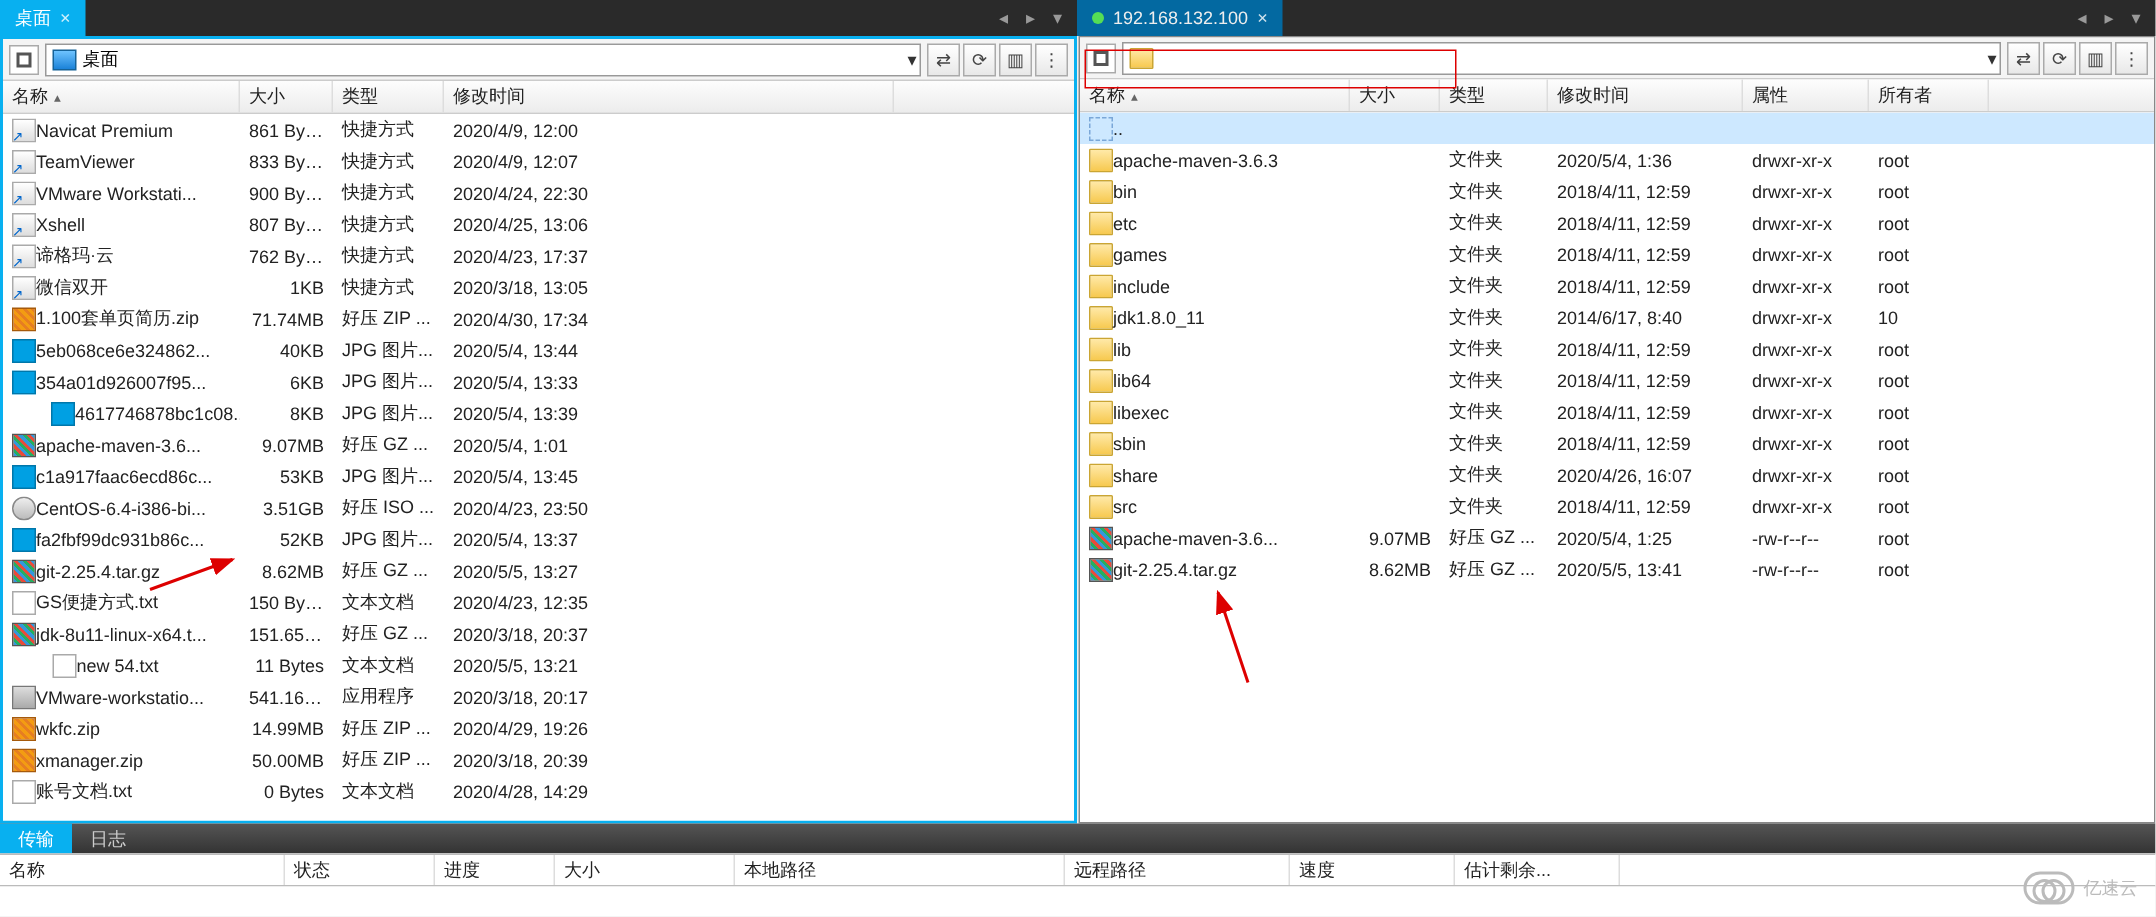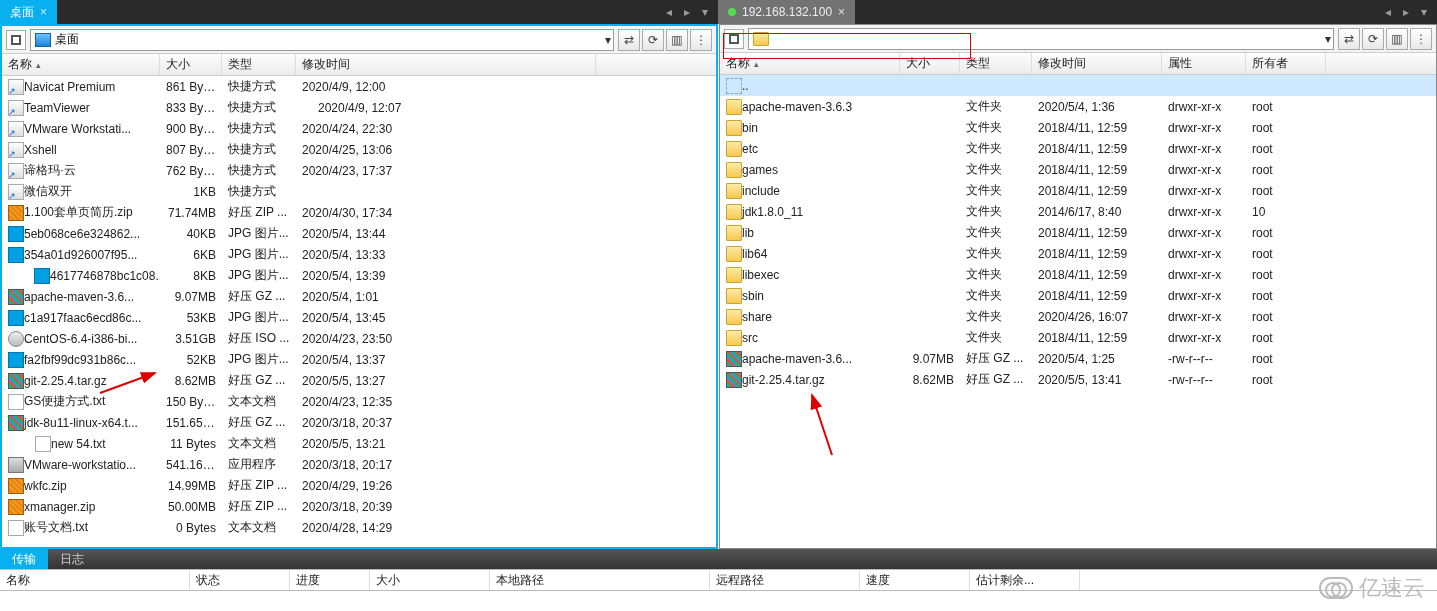--- a/index.html
+++ b/index.html
@@ -4,21 +4,21 @@
 <style>
 * { margin: 0; padding: 0; box-sizing: border-box; font-family: "Microsoft YaHei", "SimSun", Arial, sans-serif; font-size: 12px; }
 body { background: #f0f0f0; width: 1437px; height: 611px; overflow: hidden; display: flex; flex-direction: column; }
 .tabs-row { height: 24px; background: linear-gradient(#444,#333); display: flex; align-items: stretch; }
 .tabs-left { width: 718px; display: flex; align-items: stretch; background:#2a2a2a;}
 .tabs-right { flex:1; display: flex; align-items: stretch; background:#2a2a2a;}
 .tab { display:flex; align-items:center; padding:0 10px; color:#eee; gap:6px; cursor:pointer; }
 .tab.active { background:#08b0f0; color:#fff; }
 .tab .dot { width:8px; height:8px; border-radius:50%; background:#6c6; display:inline-block;}
 .tab .close { color:#fff; opacity:.8; }
-.tab.dark { background:#737373; }
+.tab.dark { background:#0369a1; }
 .tab.dark .dot { background:#5d5; }
 .tabnav { margin-left:auto; display:flex; align-items:center; color:#999; gap:4px; padding:0 6px;}
 .tabnav span { width:14px; text-align:center; cursor:pointer;}
 .panels { display:flex; height: 525px; }
 .panel { display:flex; flex-direction:column; border:1px solid #888; background:#fff; }
 .panel-left { width:718px; border:2px solid #08b0f0; }
 .panel-right { flex:1; margin-left:1px; }
 .pathbar { height:28px; display:flex; align-items:center; gap:4px; padding:2px 4px; border-bottom:1px solid #ccc; background:#f4f4f4;}
 .path-toggle { width:20px; height:20px; border:1px solid #aaa; background:#fff; display:flex; align-items:center; justify-content:center; cursor:pointer;}
 .path-toggle .sq { width:10px; height:10px; border:2px solid #555; }
@@ -131,21 +131,21 @@
         </div>
         <div class="frow">
           <div class="fcell" style="width: 158px;">
             <span class="fname">
               <span class="ico ico-shortcut"></span>
               <span>TeamViewer</span>
             </span>
           </div>
           <div class="fcell size" style="width: 62px;">833 Bytes</div>
           <div class="fcell" style="width: 74px;">快捷方式</div>
-          <div class="fcell" style="width: 300px; margin-left: 16px;">2020/4/9, 12:07</div>
+          <div class="fcell" style="width: 300px;">2020/4/9, 12:07</div>
         </div>
         <div class="frow">
           <div class="fcell" style="width: 158px;">
             <span class="fname">
               <span class="ico ico-shortcut"></span>
               <span>VMware Workstati...</span>
             </span>
           </div>
           <div class="fcell size" style="width: 62px;">900 Bytes</div>
           <div class="fcell" style="width: 74px;">快捷方式</div>
@@ -175,20 +175,21 @@
         </div>
         <div class="frow">
           <div class="fcell" style="width: 158px;">
             <span class="fname">
               <span class="ico ico-shortcut"></span>
               <span>微信双开</span>
             </span>
           </div>
           <div class="fcell size" style="width: 62px;">1KB</div>
           <div class="fcell" style="width: 74px;">快捷方式</div>
+          <div class="fcell" style="width: 300px;">2020/3/18, 13:05</div>
         </div>
         <div class="frow">
           <div class="fcell" style="width: 158px;">
             <span class="fname">
               <span class="ico ico-zip"></span>
               <span>1.100套单页简历.zip</span>
             </span>
           </div>
           <div class="fcell size" style="width: 62px;">71.74MB</div>
           <div class="fcell" style="width: 74px;">好压 ZIP ...</div>
@@ -619,14 +620,14 @@
         <marker id="ah2" markerWidth="8" markerHeight="8" refX="7" refY="3" orient="auto">
           <path d="M0,0 L8,3 L0,6 Z" fill="#d00"></path>
         </marker>
       </defs>
       <line x1="30" y1="65" x2="10" y2="5" stroke="#d00" stroke-width="2" marker-end="url(#ah2)"></line>
     </svg>
 </div>
 
 <div class="watermark">
   <div class="logo"></div>
-  <span style="font-size:22px;">亿速云</span>
+  <span style="font-size:12px;">亿速云</span>
 </div>
 
 </body></html>

